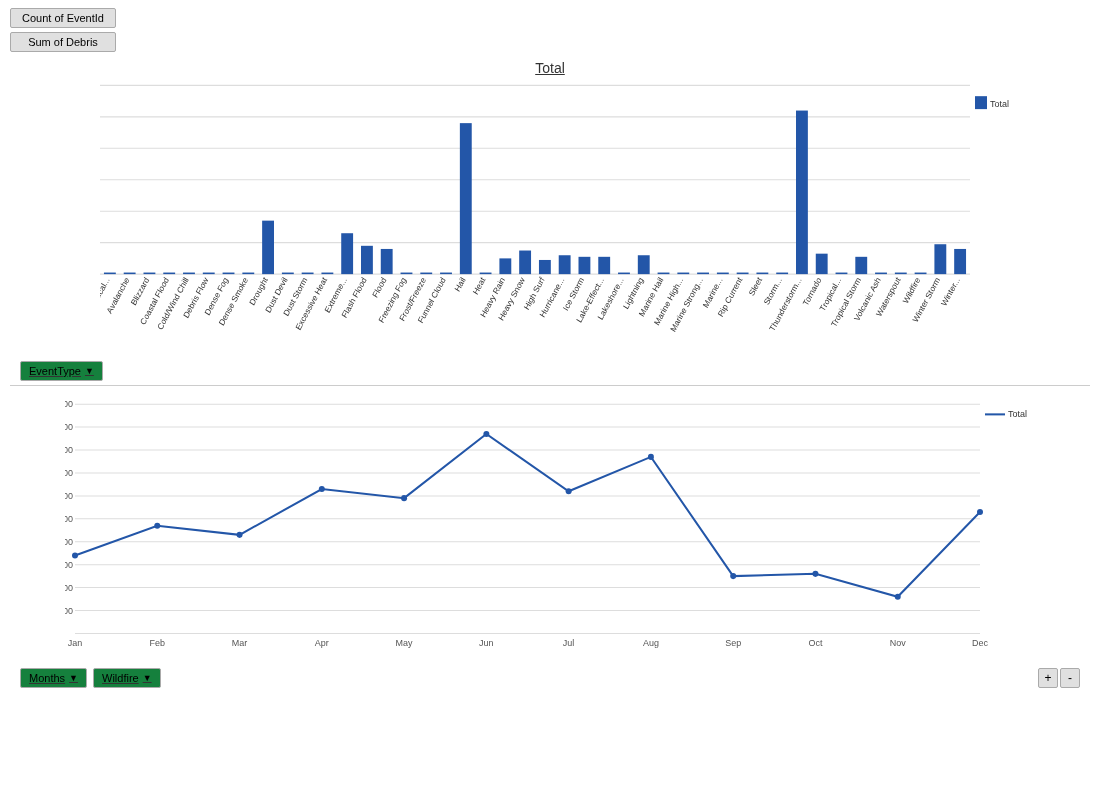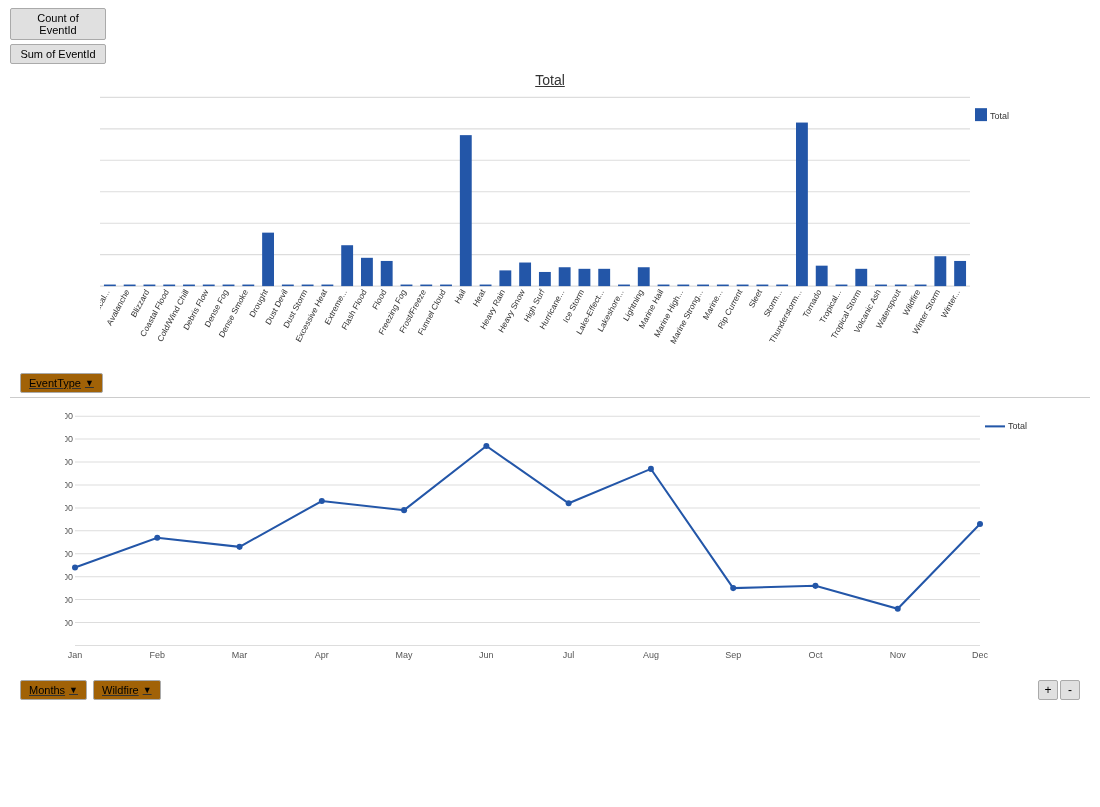--- a/index.html
+++ b/index.html
@@ -13,21 +13,21 @@
     }
 
     .toolbar-btn {
       display: inline-block;
       background: #e0e0e0;
       border: 1px solid #aaa;
       padding: 3px 8px;
       font-size: 11px;
       cursor: pointer;
       border-radius: 2px;
-      width: 96px;
+      width: 106px;
     }
 
     .chart-container {
       width: 100%;
       padding: 0 10px;
       text-decoration: underline;
     }
 
     
     .bar-chart-area {
@@ -60,21 +60,21 @@
     .bar-chart-footer {
       display: flex;
       align-items: center;
       padding: 6px 10px;
       gap: 4px;
     }
 
     .dropdown-btn {
       display: inline-flex;
       align-items: center;
-      background: #a16207;
+      background: #15803d;
       border: 1px solid #aaa;
       padding: 3px 8px;
       font-size: 11px;
       cursor: pointer;
       border-radius: 2px;
       gap: 4px;
     }
 
     .dropdown-arrow {
       font-size: 9px;
@@ -119,21 +119,21 @@
       justify-content: center;
       font-size: 12px;
       border-radius: 2px;
     }
   </style>
 </head>
 <body>
 
 <div class="top-buttons">
   <button class="toolbar-btn">Count of EventId</button>
-  <button class="toolbar-btn">Sum of EventId</button>
+  <button class="toolbar-btn">Sum of Debris</button>
 </div>
 
 <div class="chart-container">
 
   <div class="bar-chart-area">
     <div class="bar-chart-title">Total</div>
     <div class="bar-chart-inner">
       <svg class="bar-chart-svg" id="barChartSvg" viewBox="0 0 930 255" preserveAspectRatio="none">
           <line x1="0" x2="870" y1="5" y2="5" stroke="#ddd" stroke-width="1"></line>
           <text x="-2" y="8" text-anchor="end" font-size="9" fill="#555">600000000</text>

